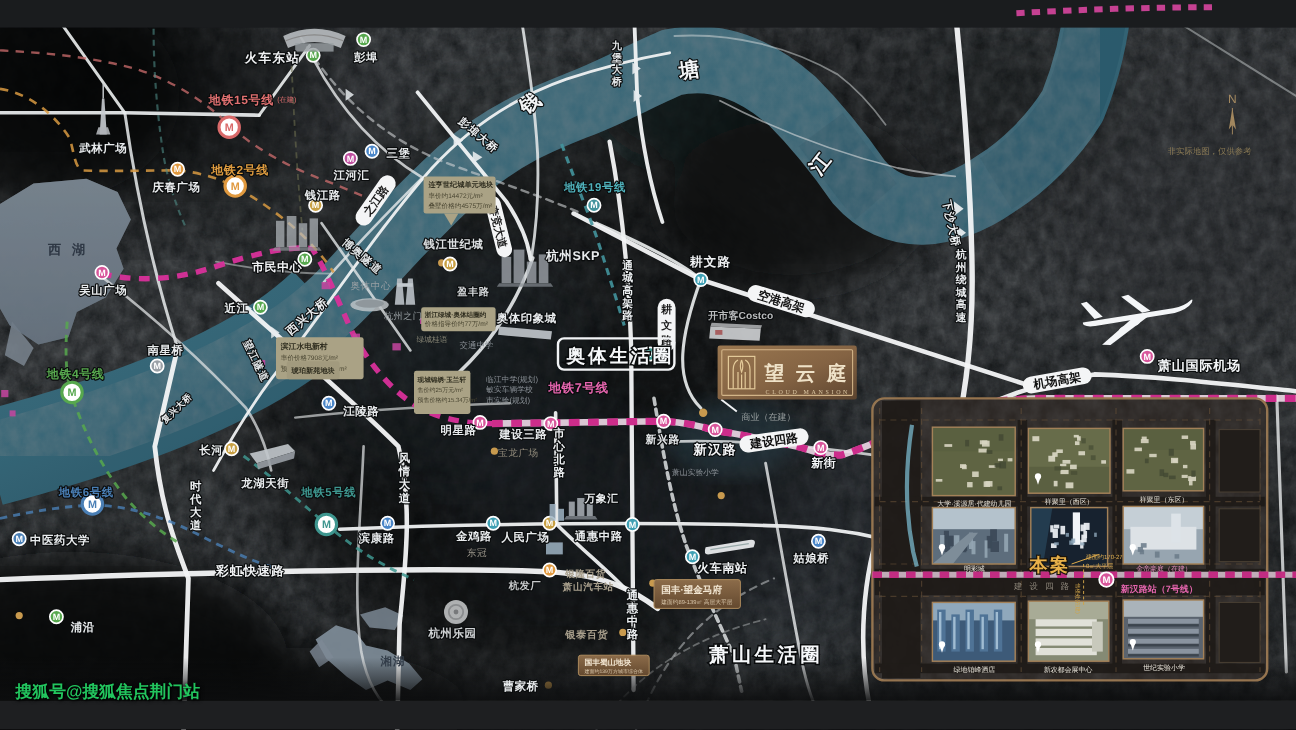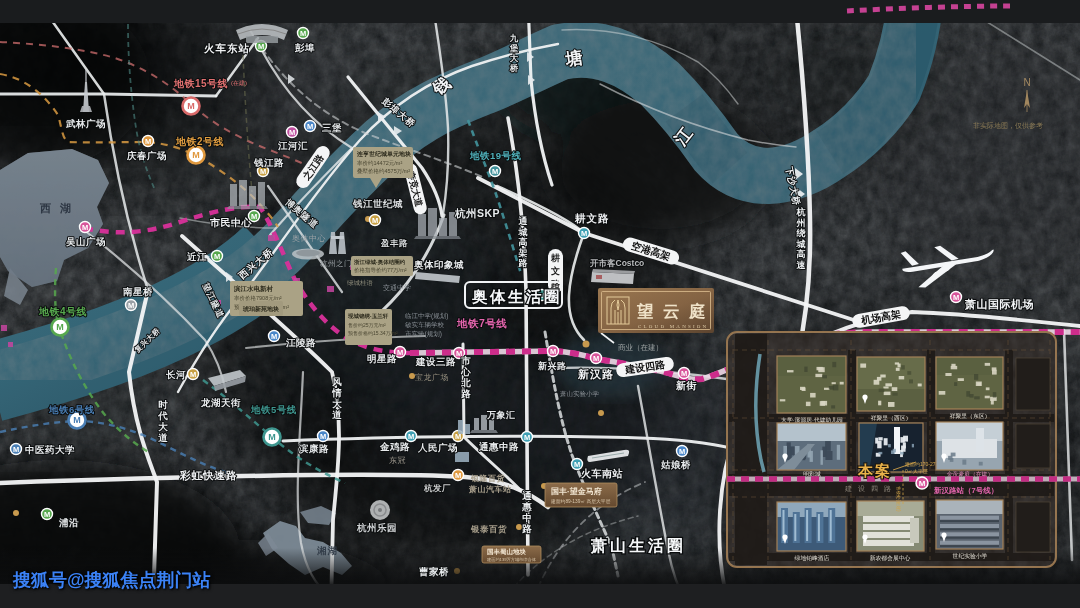--- a/index.html
+++ b/index.html
@@ -1,19 +1,19 @@
 <!DOCTYPE html>
 <html><head>
 <meta charset="utf-8">
 <style>
   html,body{margin:0;padding:0;background:#000;}
   .wrap{position:relative;width:1080px;height:608px;overflow:hidden;background:#17191b;
         font-family:"Liberation Sans",sans-serif;}
   svg{display:block}
-  .wm{position:absolute;left:13px;top:568px;color:#3b82f6;font-size:18px;font-weight:bold;
+  .wm{position:absolute;left:13px;top:568px;color:#22c55e;font-size:14px;font-weight:bold;
       letter-spacing:0px;text-shadow:0 0 4px #000,1px 1px 2px #000;z-index:50;}
 </style>
 </head>
 <body>
 <div class="wrap">
 <svg width="1080" height="608" viewBox="0 0 1080 608" xmlns="http://www.w3.org/2000/svg">
 <defs>
   <filter id="noise" x="0" y="0" width="100%" height="100%">
     <feTurbulence type="fractalNoise" baseFrequency="0.55" numOctaves="3" seed="7" result="n"></feTurbulence>
     <feColorMatrix in="n" type="matrix" values="0 0 0 0 0.55, 0 0 0 0 0.57, 0 0 0 0 0.59, 0 0 0 0.9 0"></feColorMatrix>

